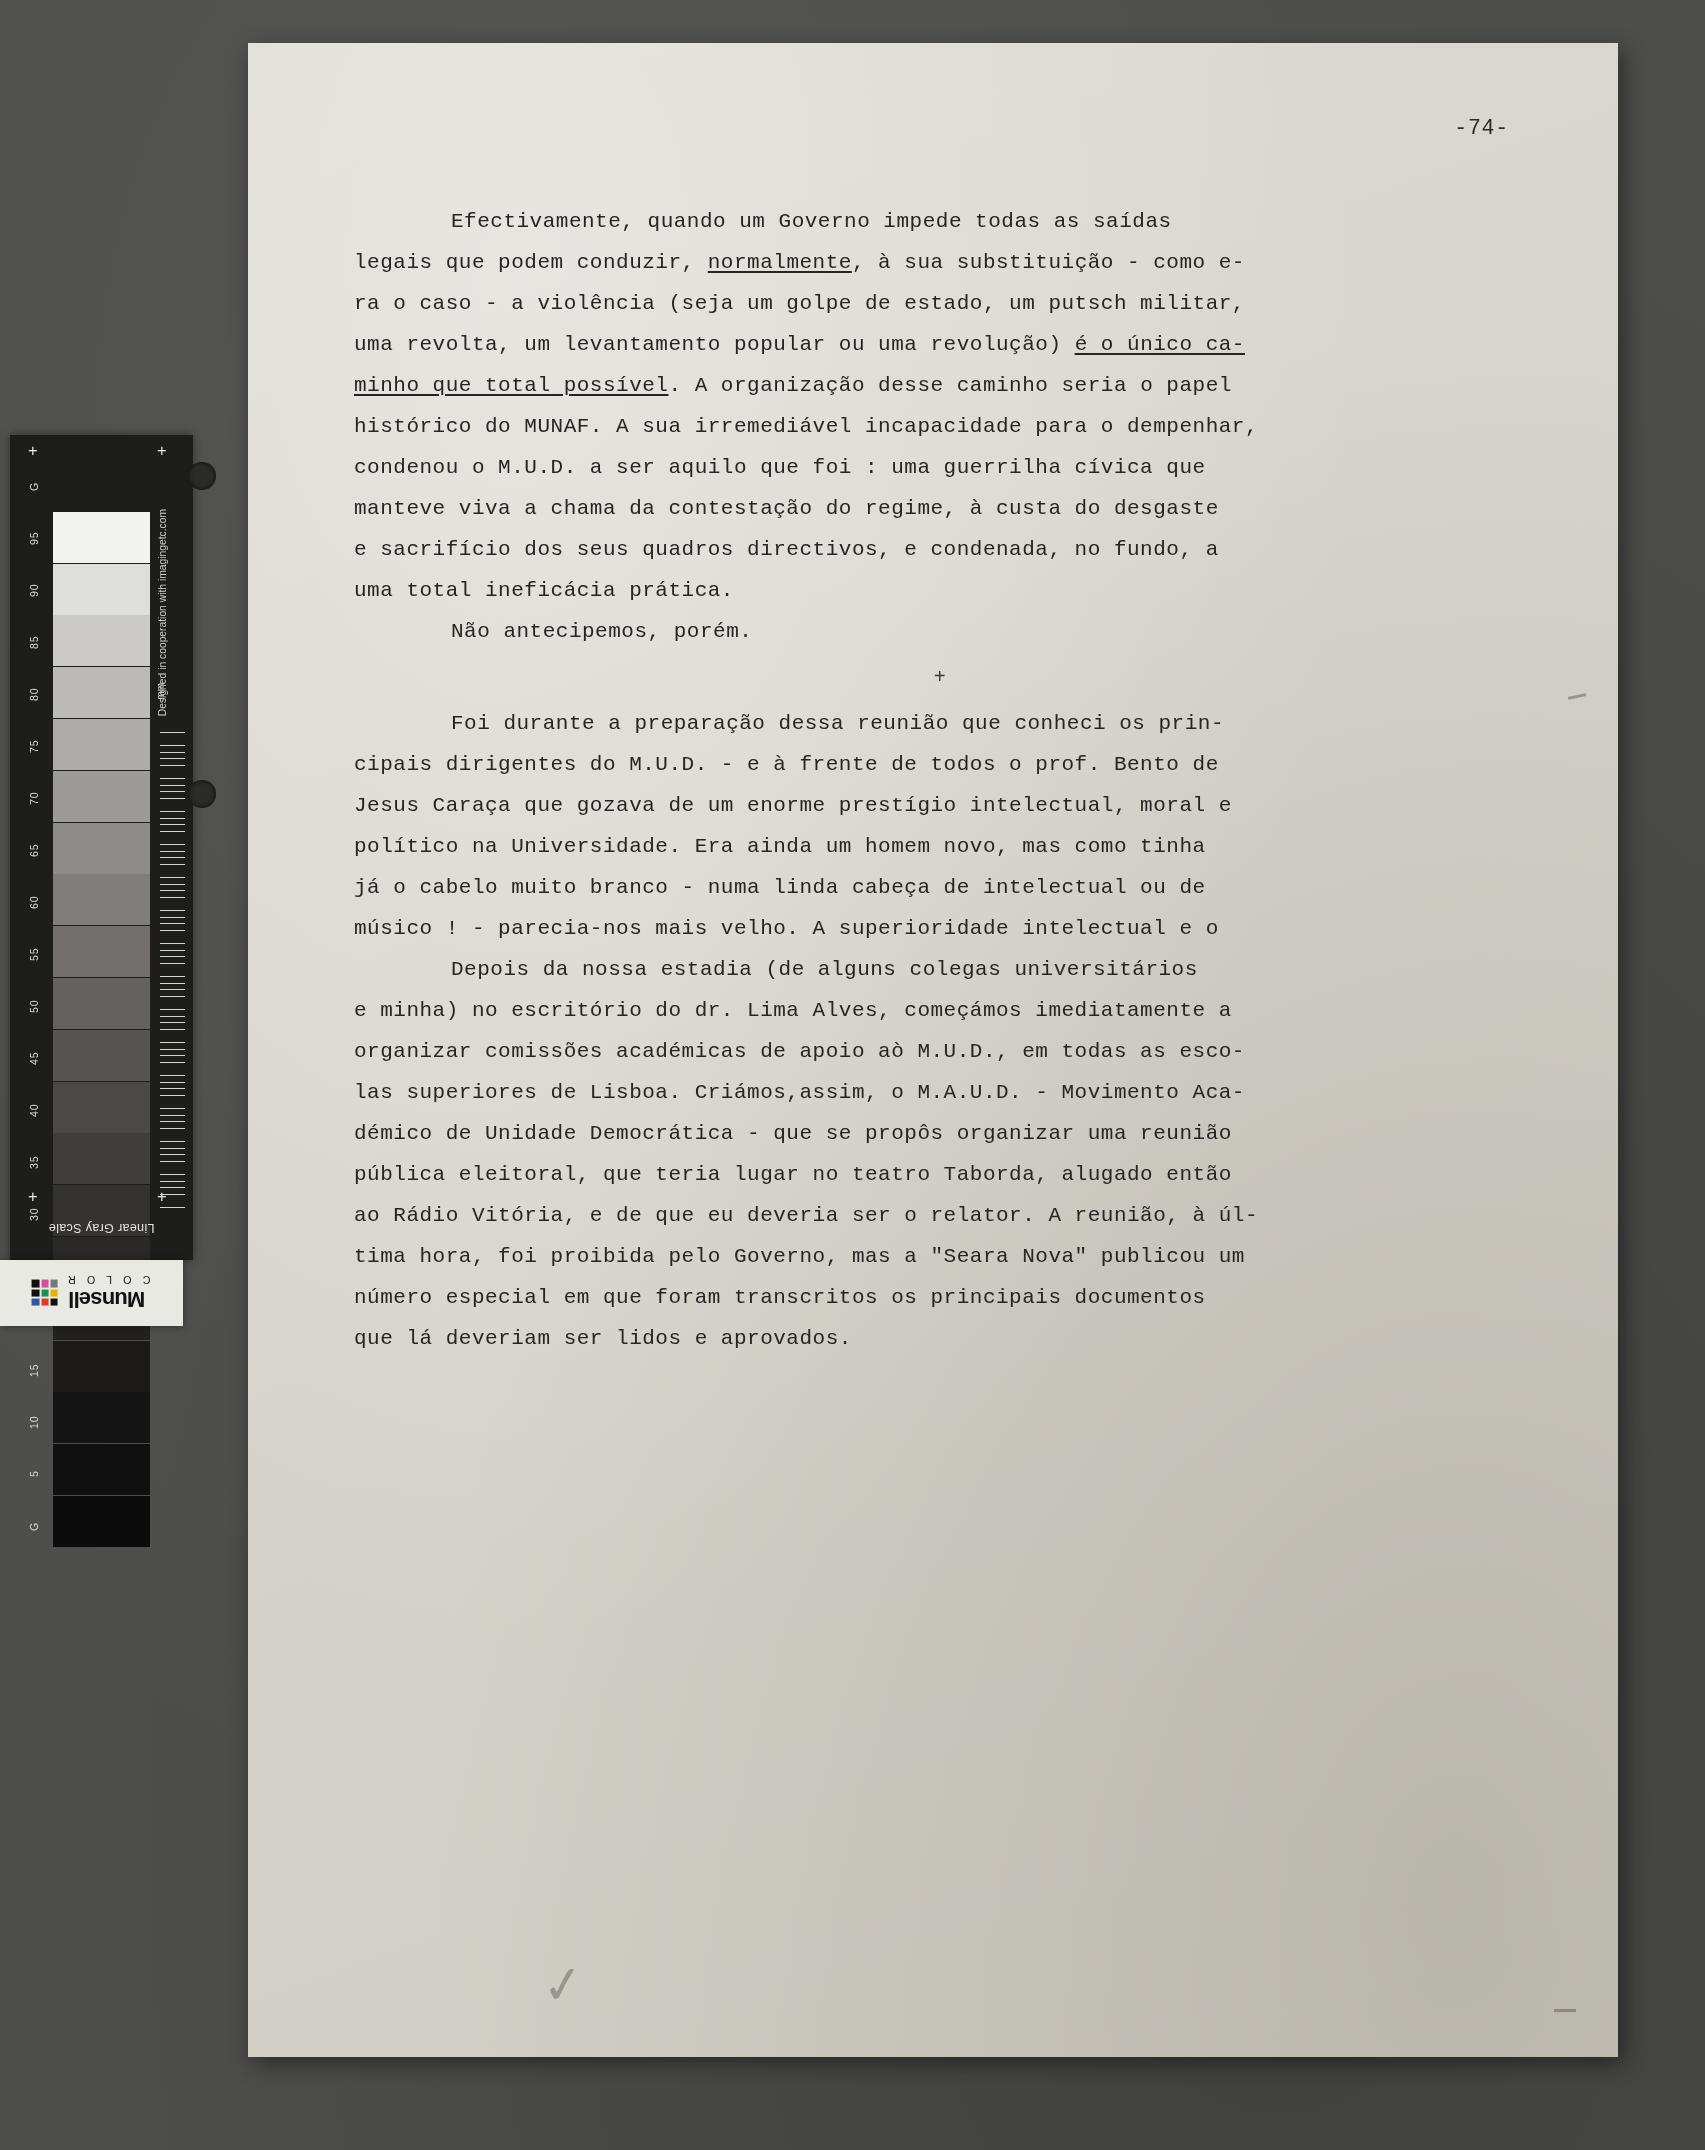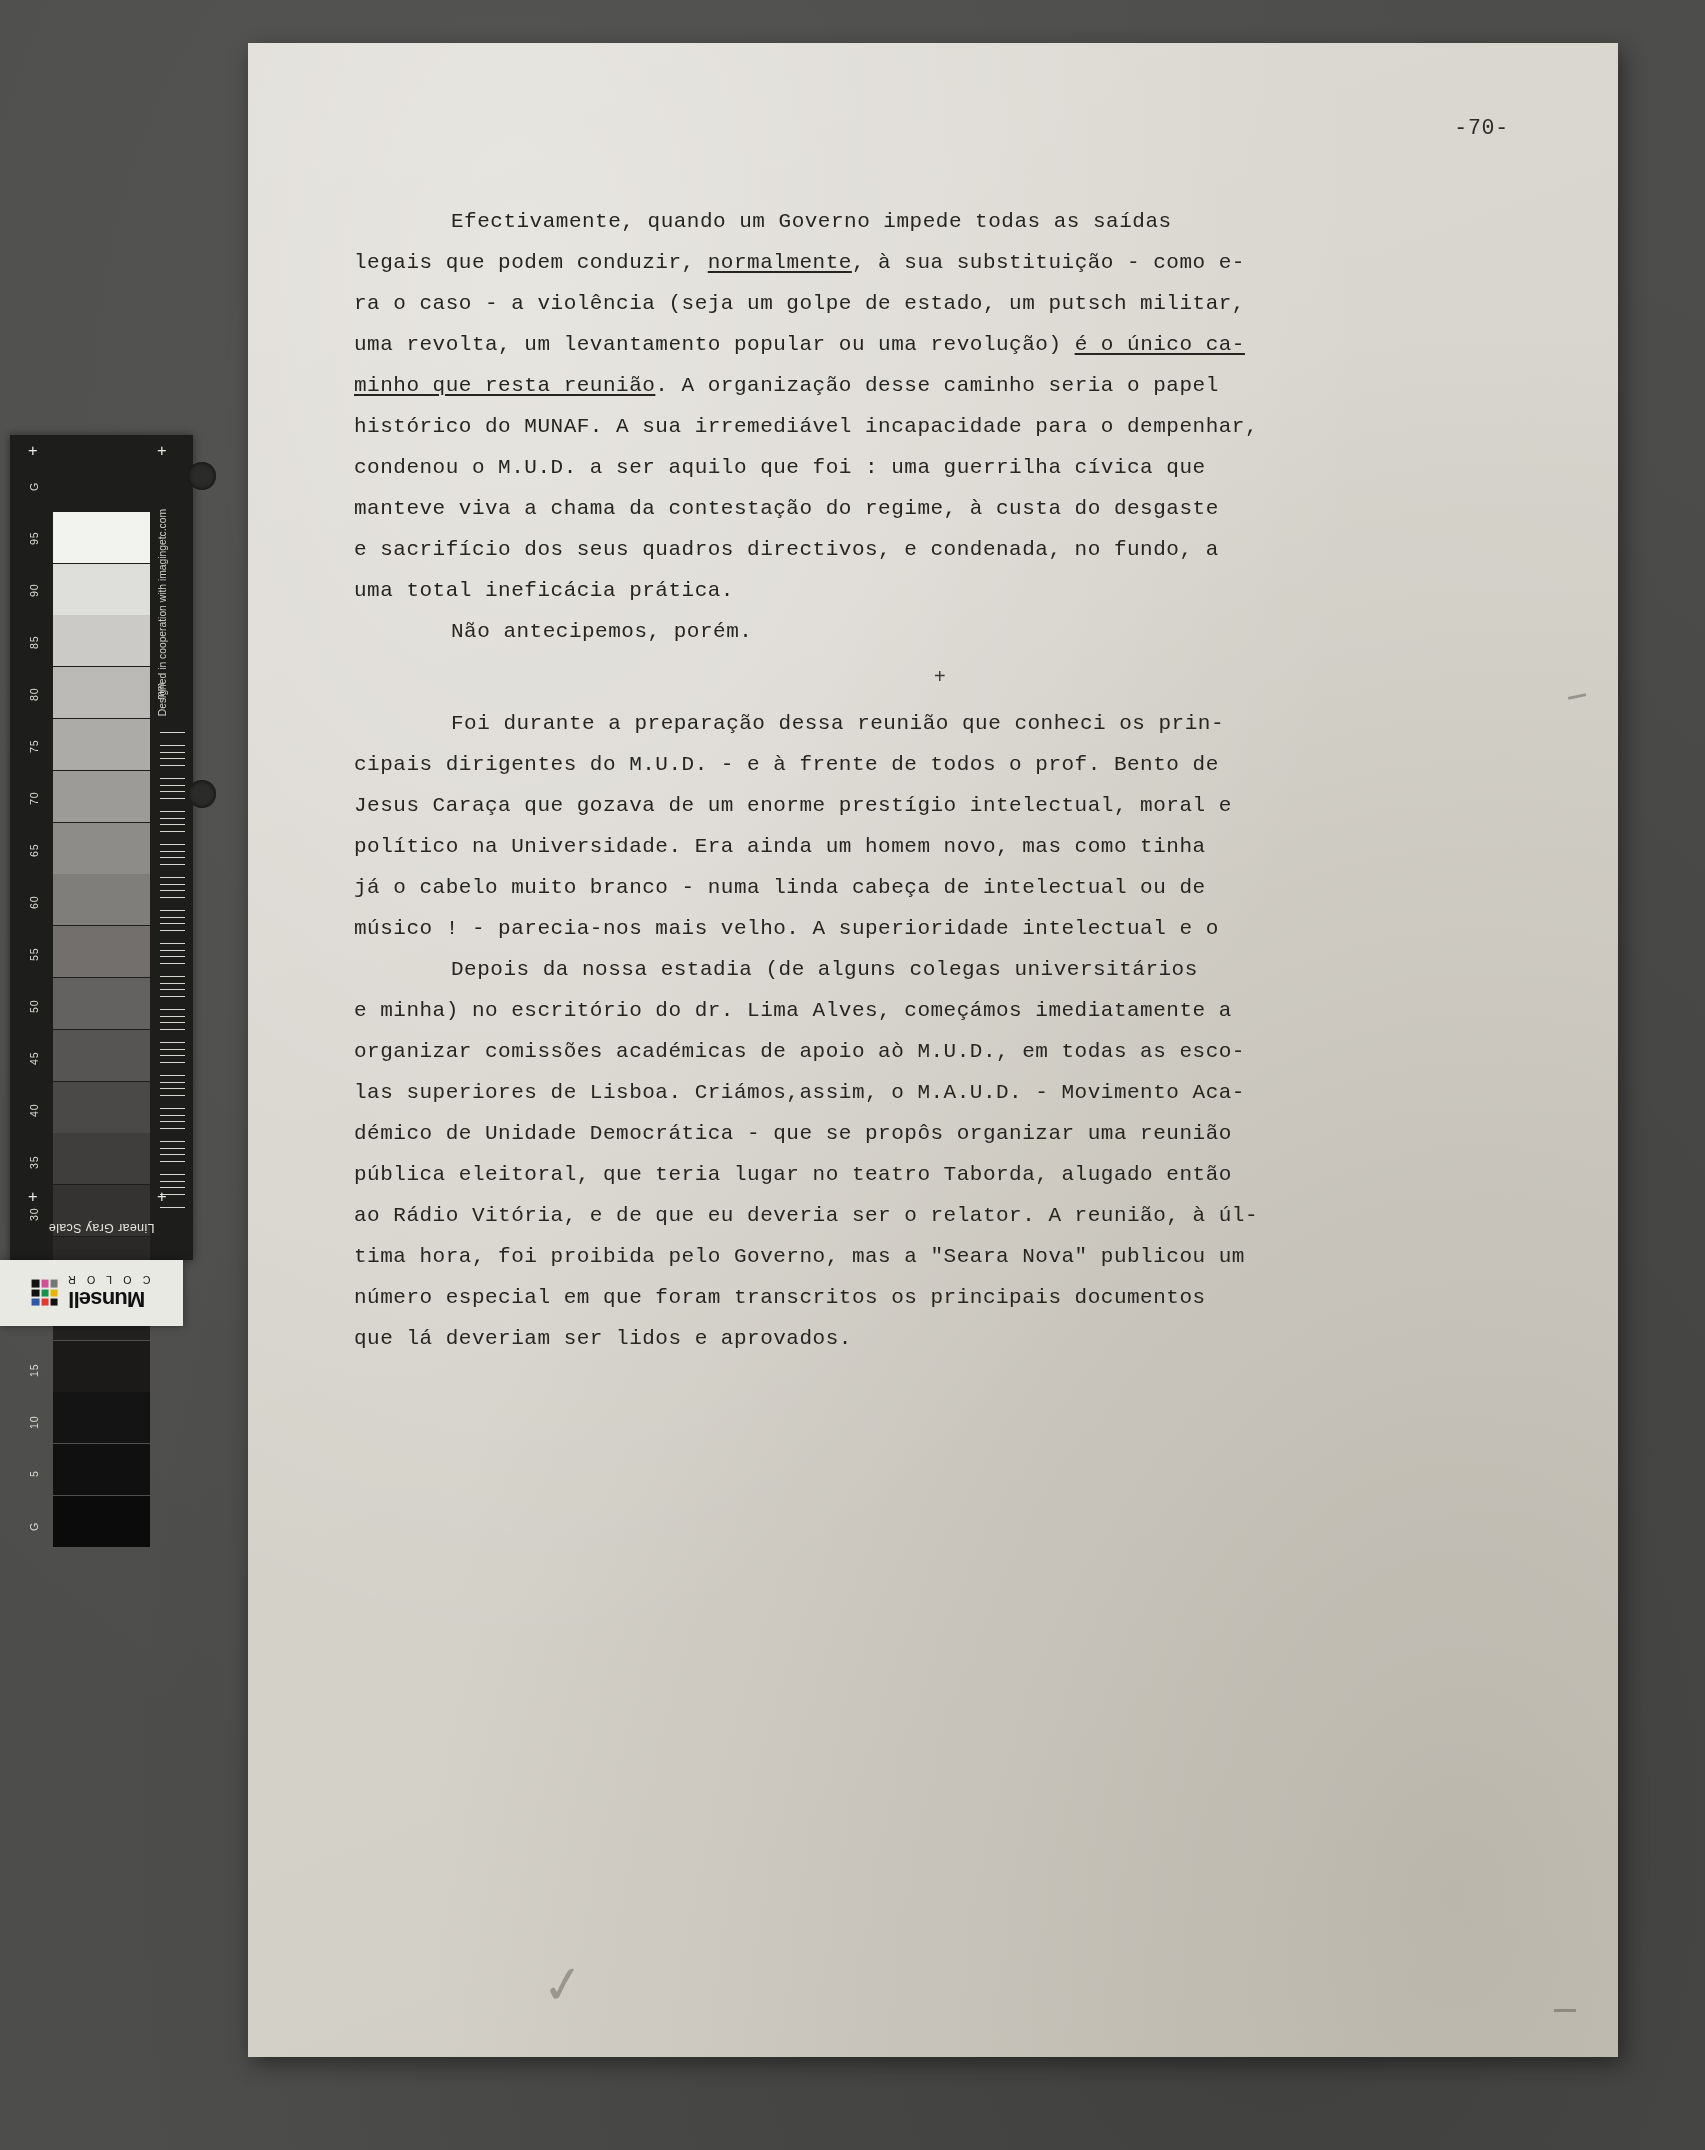--- a/index.html
+++ b/index.html
@@ -317,27 +317,27 @@
       <div style="background: rgb(210, 79, 154);"></div>
       <div style="background: rgb(17, 17, 17);"></div>
     </div>
   <div id="brand-text">
     <div id="brand-name">Munsell</div>
     <div id="brand-sub">C O L O R</div>
   </div>
 </div>
 
 <div id="page">
-  <div id="page-number">-70-</div>
+  <div id="page-number">-74-</div>
   <div id="doc-body">
       <div class="para indent">Efectivamente, quando um Governo impede todas as saídas
 legais que podem conduzir, <span class="u">normalmente</span>, à sua substituição - como e-
 ra o caso - a violência (seja um golpe de estado, um putsch militar,
 uma revolta, um levantamento popular ou uma revolução) <span class="u">é o único ca-</span>
-<span class="u">minho que resta reunião</span>. A organização desse caminho seria o papel
+<span class="u">minho que total possível</span>. A organização desse caminho seria o papel
 histórico do MUNAF. A sua irremediável incapacidade para o dempenhar,
 condenou o M.U.D. a ser aquilo que foi : uma guerrilha cívica que
 manteve viva a chama da contestação do regime, à custa do desgaste
 e sacrifício dos seus quadros directivos, e condenada, no fundo, a
 uma total ineficácia prática.</div>
       <div class="para indent">Não antecipemos, porém.</div>
       <div class="sep">+</div>
       <div class="para indent">Foi durante a preparação dessa reunião que conheci os prin-
 cipais dirigentes do M.U.D. - e à frente de todos o prof. Bento de
 Jesus Caraça que gozava de um enorme prestígio intelectual, moral e

